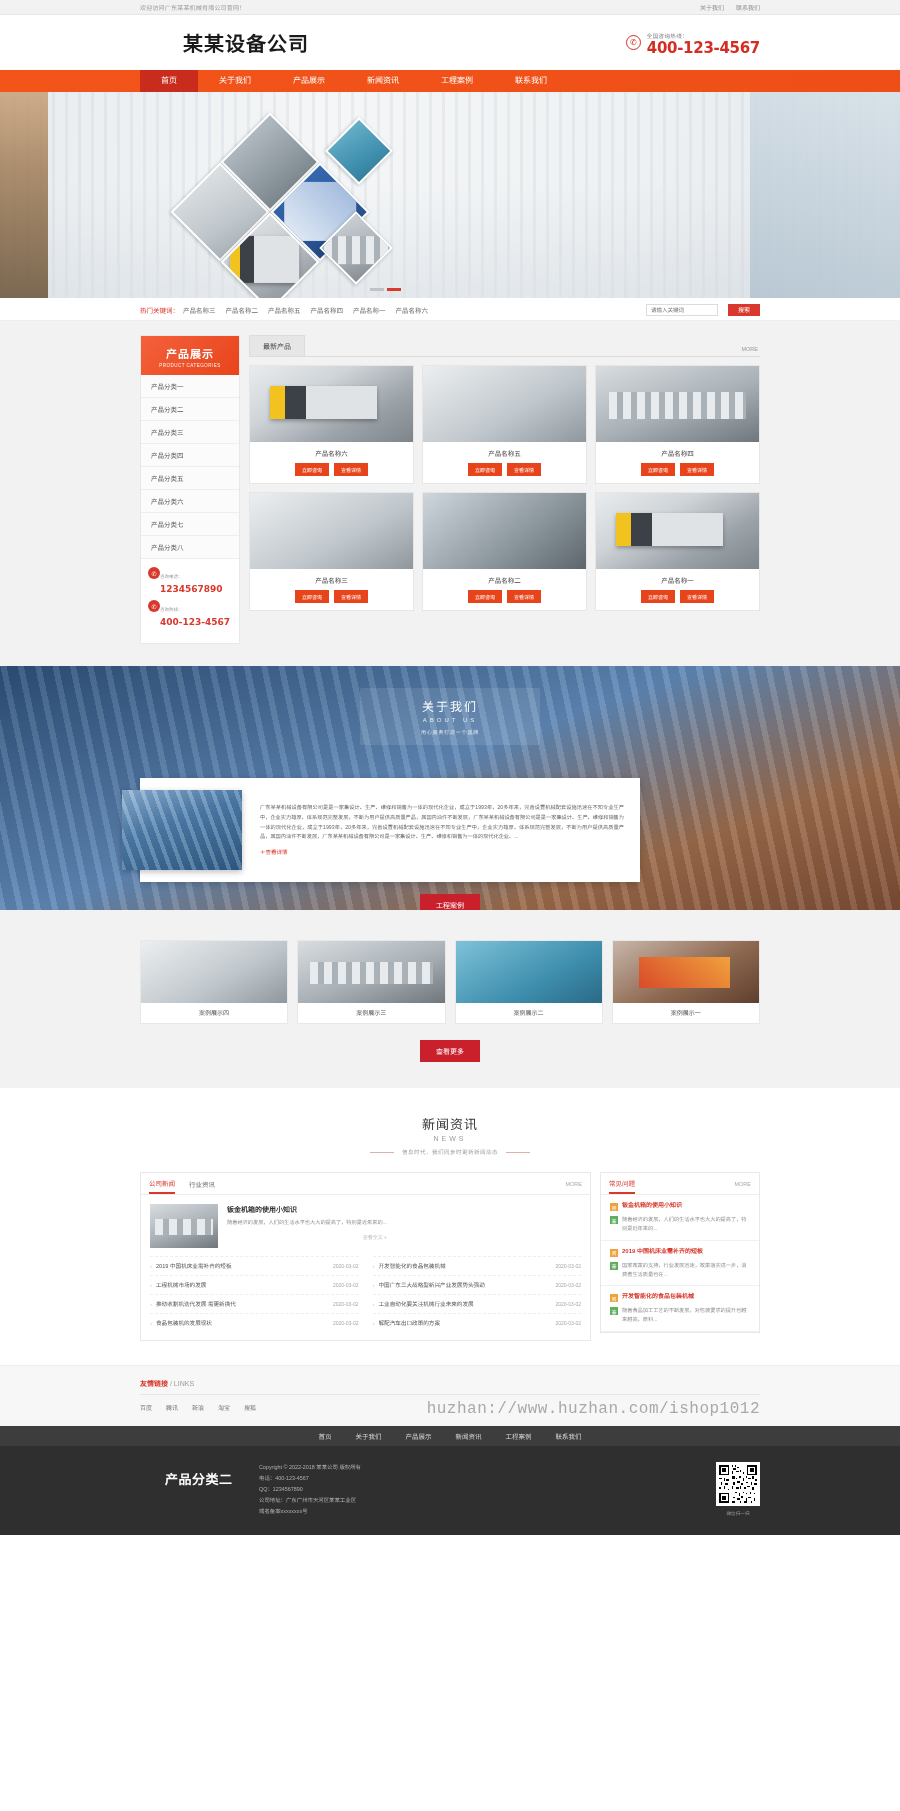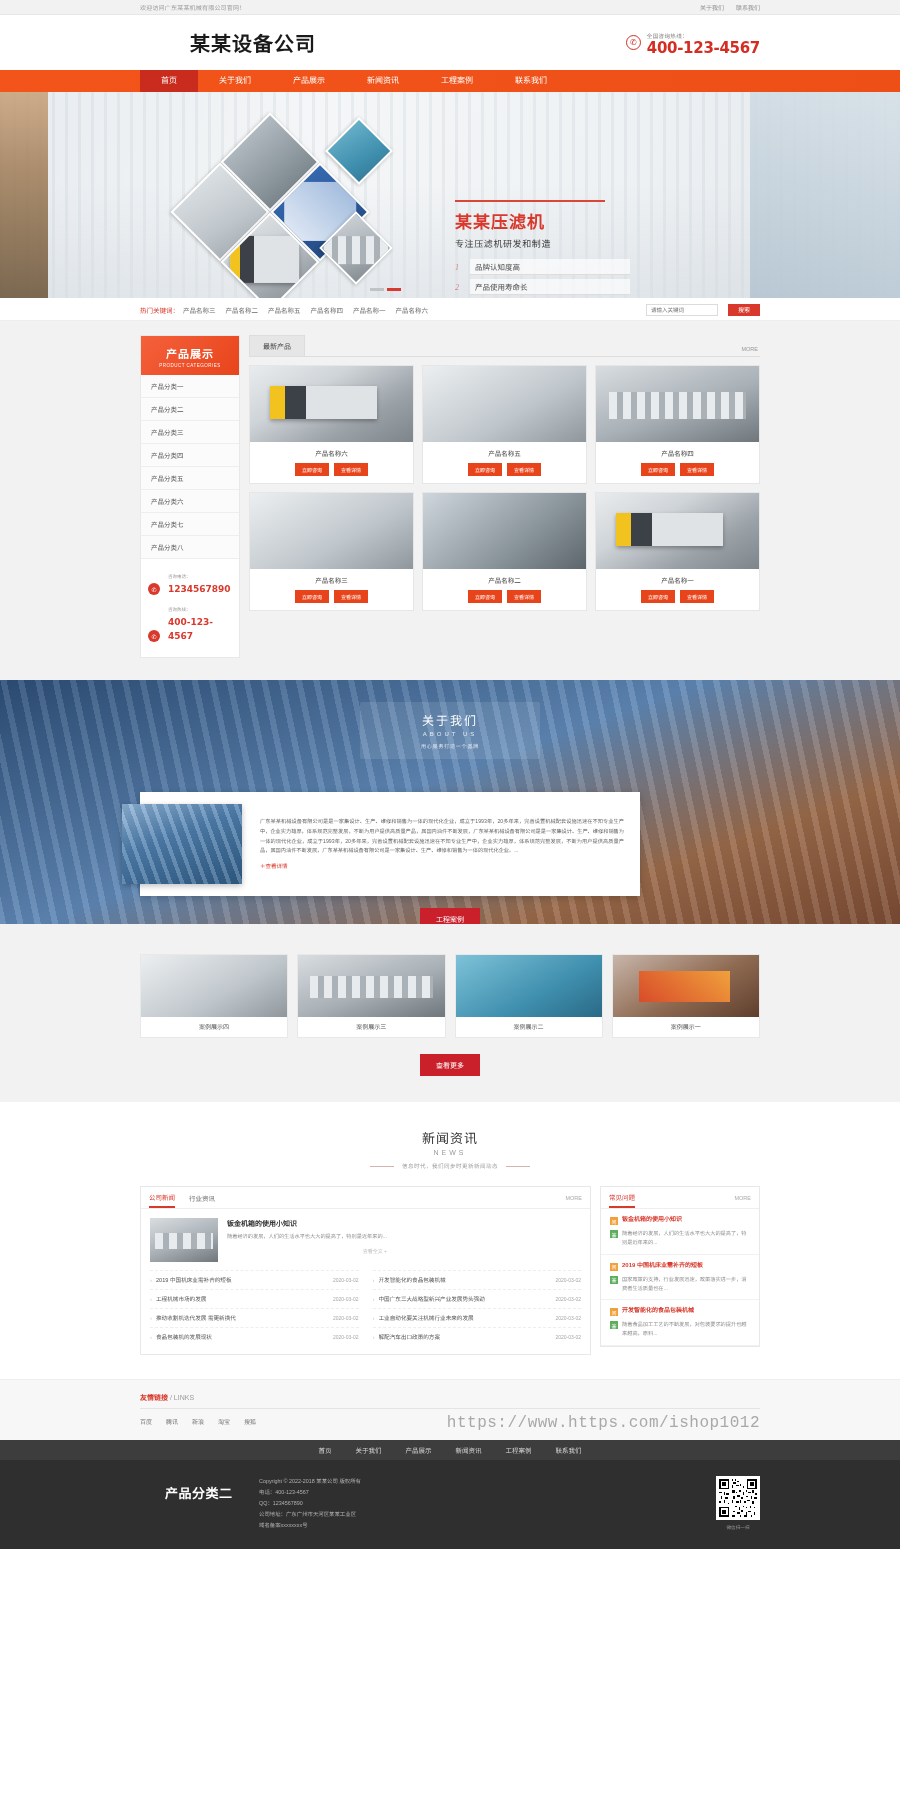--- a/index.html
+++ b/index.html
@@ -17,21 +17,21 @@
     height:15px; display:flex; align-items:center;
   }
   .topbar .inner { display:flex; justify-content:space-between; align-items:center; }
   .topbar-left { font-size:6px; color:#9a9a9a; letter-spacing:.2px; }
   .topbar-right { display:flex; gap:12px; }
   .topbar-right a { font-size:6px; color:#8d8d8d; text-decoration:none; }
 
   
   .header { height:55px; background:#fff; display:flex; align-items:center; }
   .header .inner { display:flex; align-items:center; justify-content:space-between; }
-  .logo-area { display:flex; align-items:center; gap:24px; }
+  .logo-area { display:flex; align-items:center; gap:17px; }
   .logo-mark { width:26px; height:26px; position:relative; }
   .logo-text { font-size:20px; font-weight:bold; color:#1a1a1a; letter-spacing:1px;
                font-family:"DejaVu Sans",sans-serif; }
   .tel-area { display:flex; align-items:center; gap:6px; }
   .tel-ic { width:15px; height:15px; border:1.3px solid #d03027; border-radius:50%;
             display:flex; align-items:center; justify-content:center; color:#d03027;
             font-size:8px; }
   .tel-txt-wrap { line-height:1.05; }
   .tel-label { font-size:5.5px; color:#777; letter-spacing:.4px; }
   .tel-num { font-size:15px; font-weight:bold; color:#d42d22;
@@ -100,21 +100,21 @@
   .prodsec { background:#f2f2f2; padding:14px 0 22px; }
   .prodsec .inner { display:flex; gap:9px; align-items:flex-start; }
   .side { width:100px; background:#fff; border:1px solid #e8e8e8; padding-bottom:6px; }
   .side-head { background:#ef5a1e; color:#fff; text-align:center; padding:9px 0 7px;
                background:linear-gradient(135deg,#f4613b,#e8441b); }
   .side-head .cn { font-size:11px; font-weight:bold; letter-spacing:1px; }
   .side-head .en { font-size:4.5px; letter-spacing:.5px; margin-top:2px; opacity:.95; }
   .side-list a { display:block; font-size:6.5px; color:#555; text-decoration:none;
      padding:6px 0 6px 10px; border-bottom:1px solid #eee; background:#fbfbfb; }
   .side-tel { padding:8px 7px 4px; }
-  .side-tel-row { display:flex; align-items:flex-end; gap:8px; margin-bottom:5px; }
+  .side-tel-row { display:flex; align-items:flex-start; gap:0; margin-bottom:5px; }
   .side-tel-ic { width:12px; height:12px; border-radius:50%; background:#d8392c;
                  color:#fff; font-size:6px; display:flex; align-items:center;
                  justify-content:center; flex:0 0 12px; }
   .side-tel-lab { font-size:4.5px; color:#999; line-height:1.1; }
   .side-tel-num { font-size:9px; font-weight:bold; color:#d8392c;
                   font-family:"DejaVu Sans",sans-serif; line-height:1.1; }
 
   .prodmain { flex:1; }
   .prod-tabs { display:flex; align-items:flex-end; justify-content:space-between;
                border-bottom:1px solid #ddd; margin-bottom:8px; }
@@ -324,36 +324,20 @@
         <i class="ph ph-machine"></i>
       </div>
     <div class="dia d5">
         <i class="ph ph-teal"></i>
       </div>
     <div class="dia d6">
         <i class="ph ph-ind"></i>
       </div>
   </div>
 
-  <div class="hero-txt">
-    <div class="hero-rule"></div>
-    <div class="hero-title">某某压滤机</div>
-    <div class="hero-sub">专注压滤机研发和制造</div>
-    <div class="hero-list">
-      <div class="hero-li">
-        <span class="n">1</span>
-        <span class="t">品牌认知度高</span>
-      </div>
-      <div class="hero-li">
-        <span class="n">2</span>
-        <span class="t">产品使用寿命长</span>
-      </div>
-
-    </div>
-  </div>
 
   <div class="hero-dots">
     <i></i>
     <i class="on"></i>
   </div>
 </div>
 
 <div class="kwbar">
   <div class="inner">
     <span class="kw-label">热门关键词：</span>
@@ -657,21 +641,21 @@
       <span>/ LINKS</span>
     </div>
     <div class="links-line"></div>
     <div class="links-list">
       <a href="#">百度</a>
       <a href="#">腾讯</a>
       <a href="#">新浪</a>
       <a href="#">淘宝</a>
       <a href="#">搜狐</a>
     </div>
-    <div class="watermark">https://www.https.com/ishop1012</div>
+    <div class="watermark">huzhan://www.huzhan.com/ishop1012</div>
   </div>
 </div>
 
 <div class="fnav">
   <div class="inner">
     <a href="#">首页</a>
     <a href="#">关于我们</a>
     <a href="#">产品展示</a>
     <a href="#">新闻资讯</a>
     <a href="#">工程案例</a>

